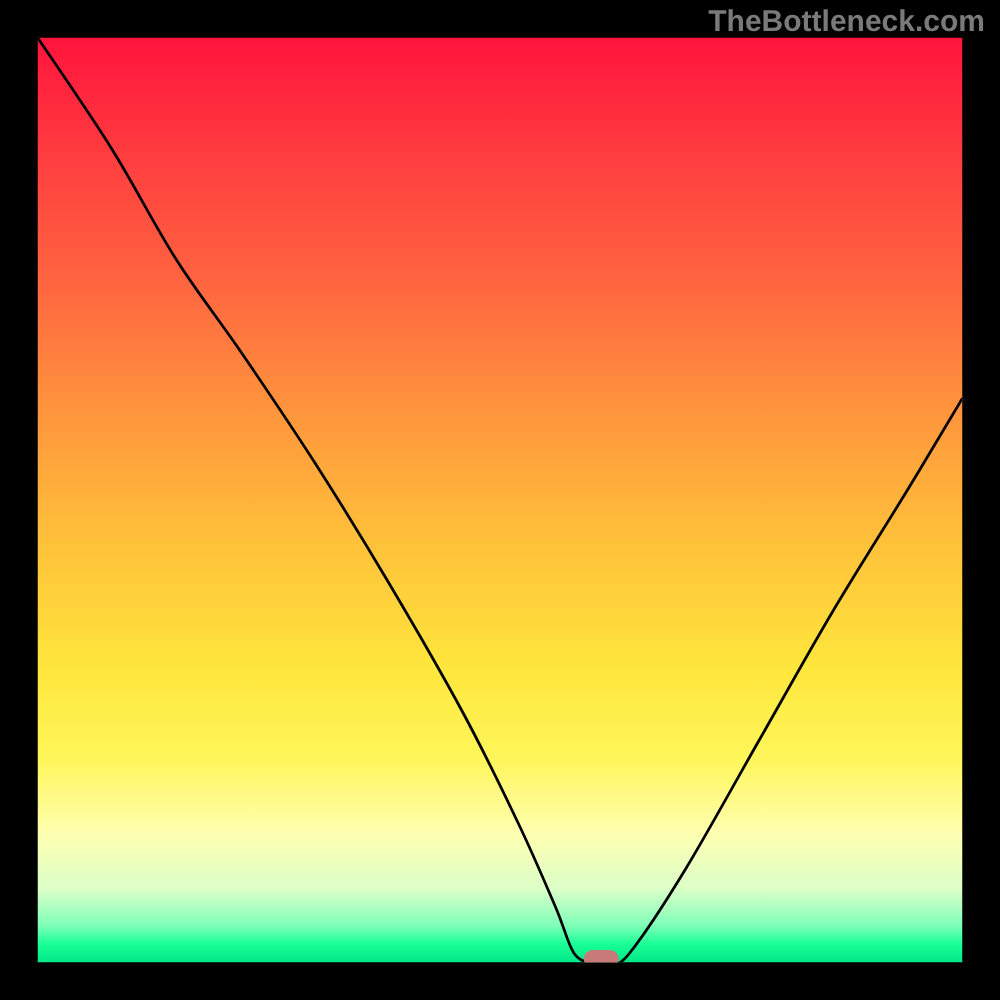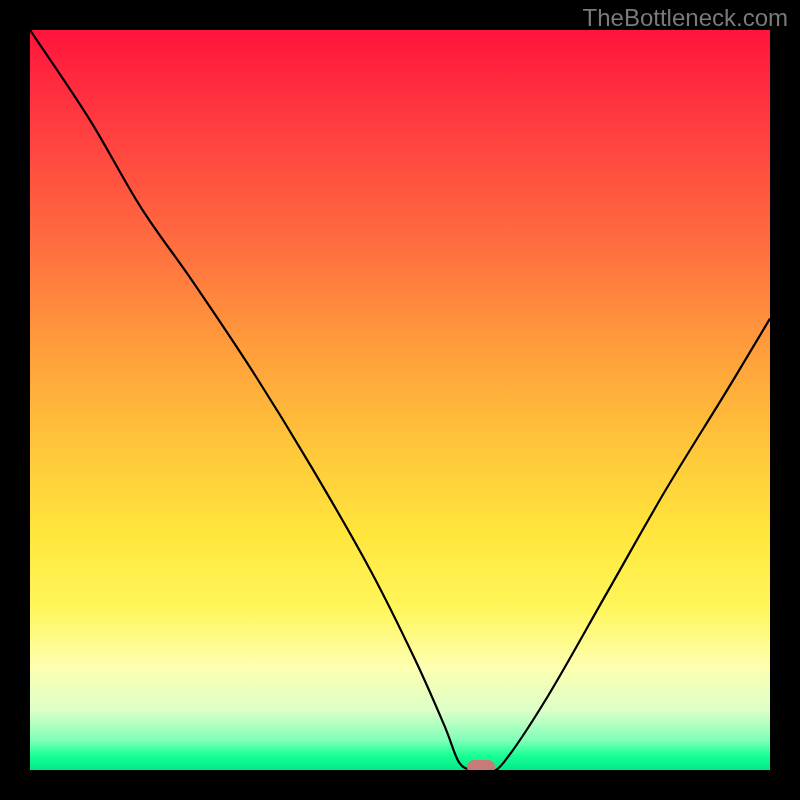--- a/index.html
+++ b/index.html
@@ -11,21 +11,21 @@
     position: relative;
     overflow: hidden;
   }
   .watermark {
     position: absolute;
     top: 4px;
     right: 12px;
     color: #7a7a7a;
     font-family: Arial, sans-serif;
     font-size: 24px;
-    font-weight: 400;
+    font-weight: 700;
     z-index: 10;
   }
   .plot-area {
     position: absolute;
     top: 30px;
     left: 30px;
     width: 740px;
     height: 740px;
     overflow: hidden;
   }

